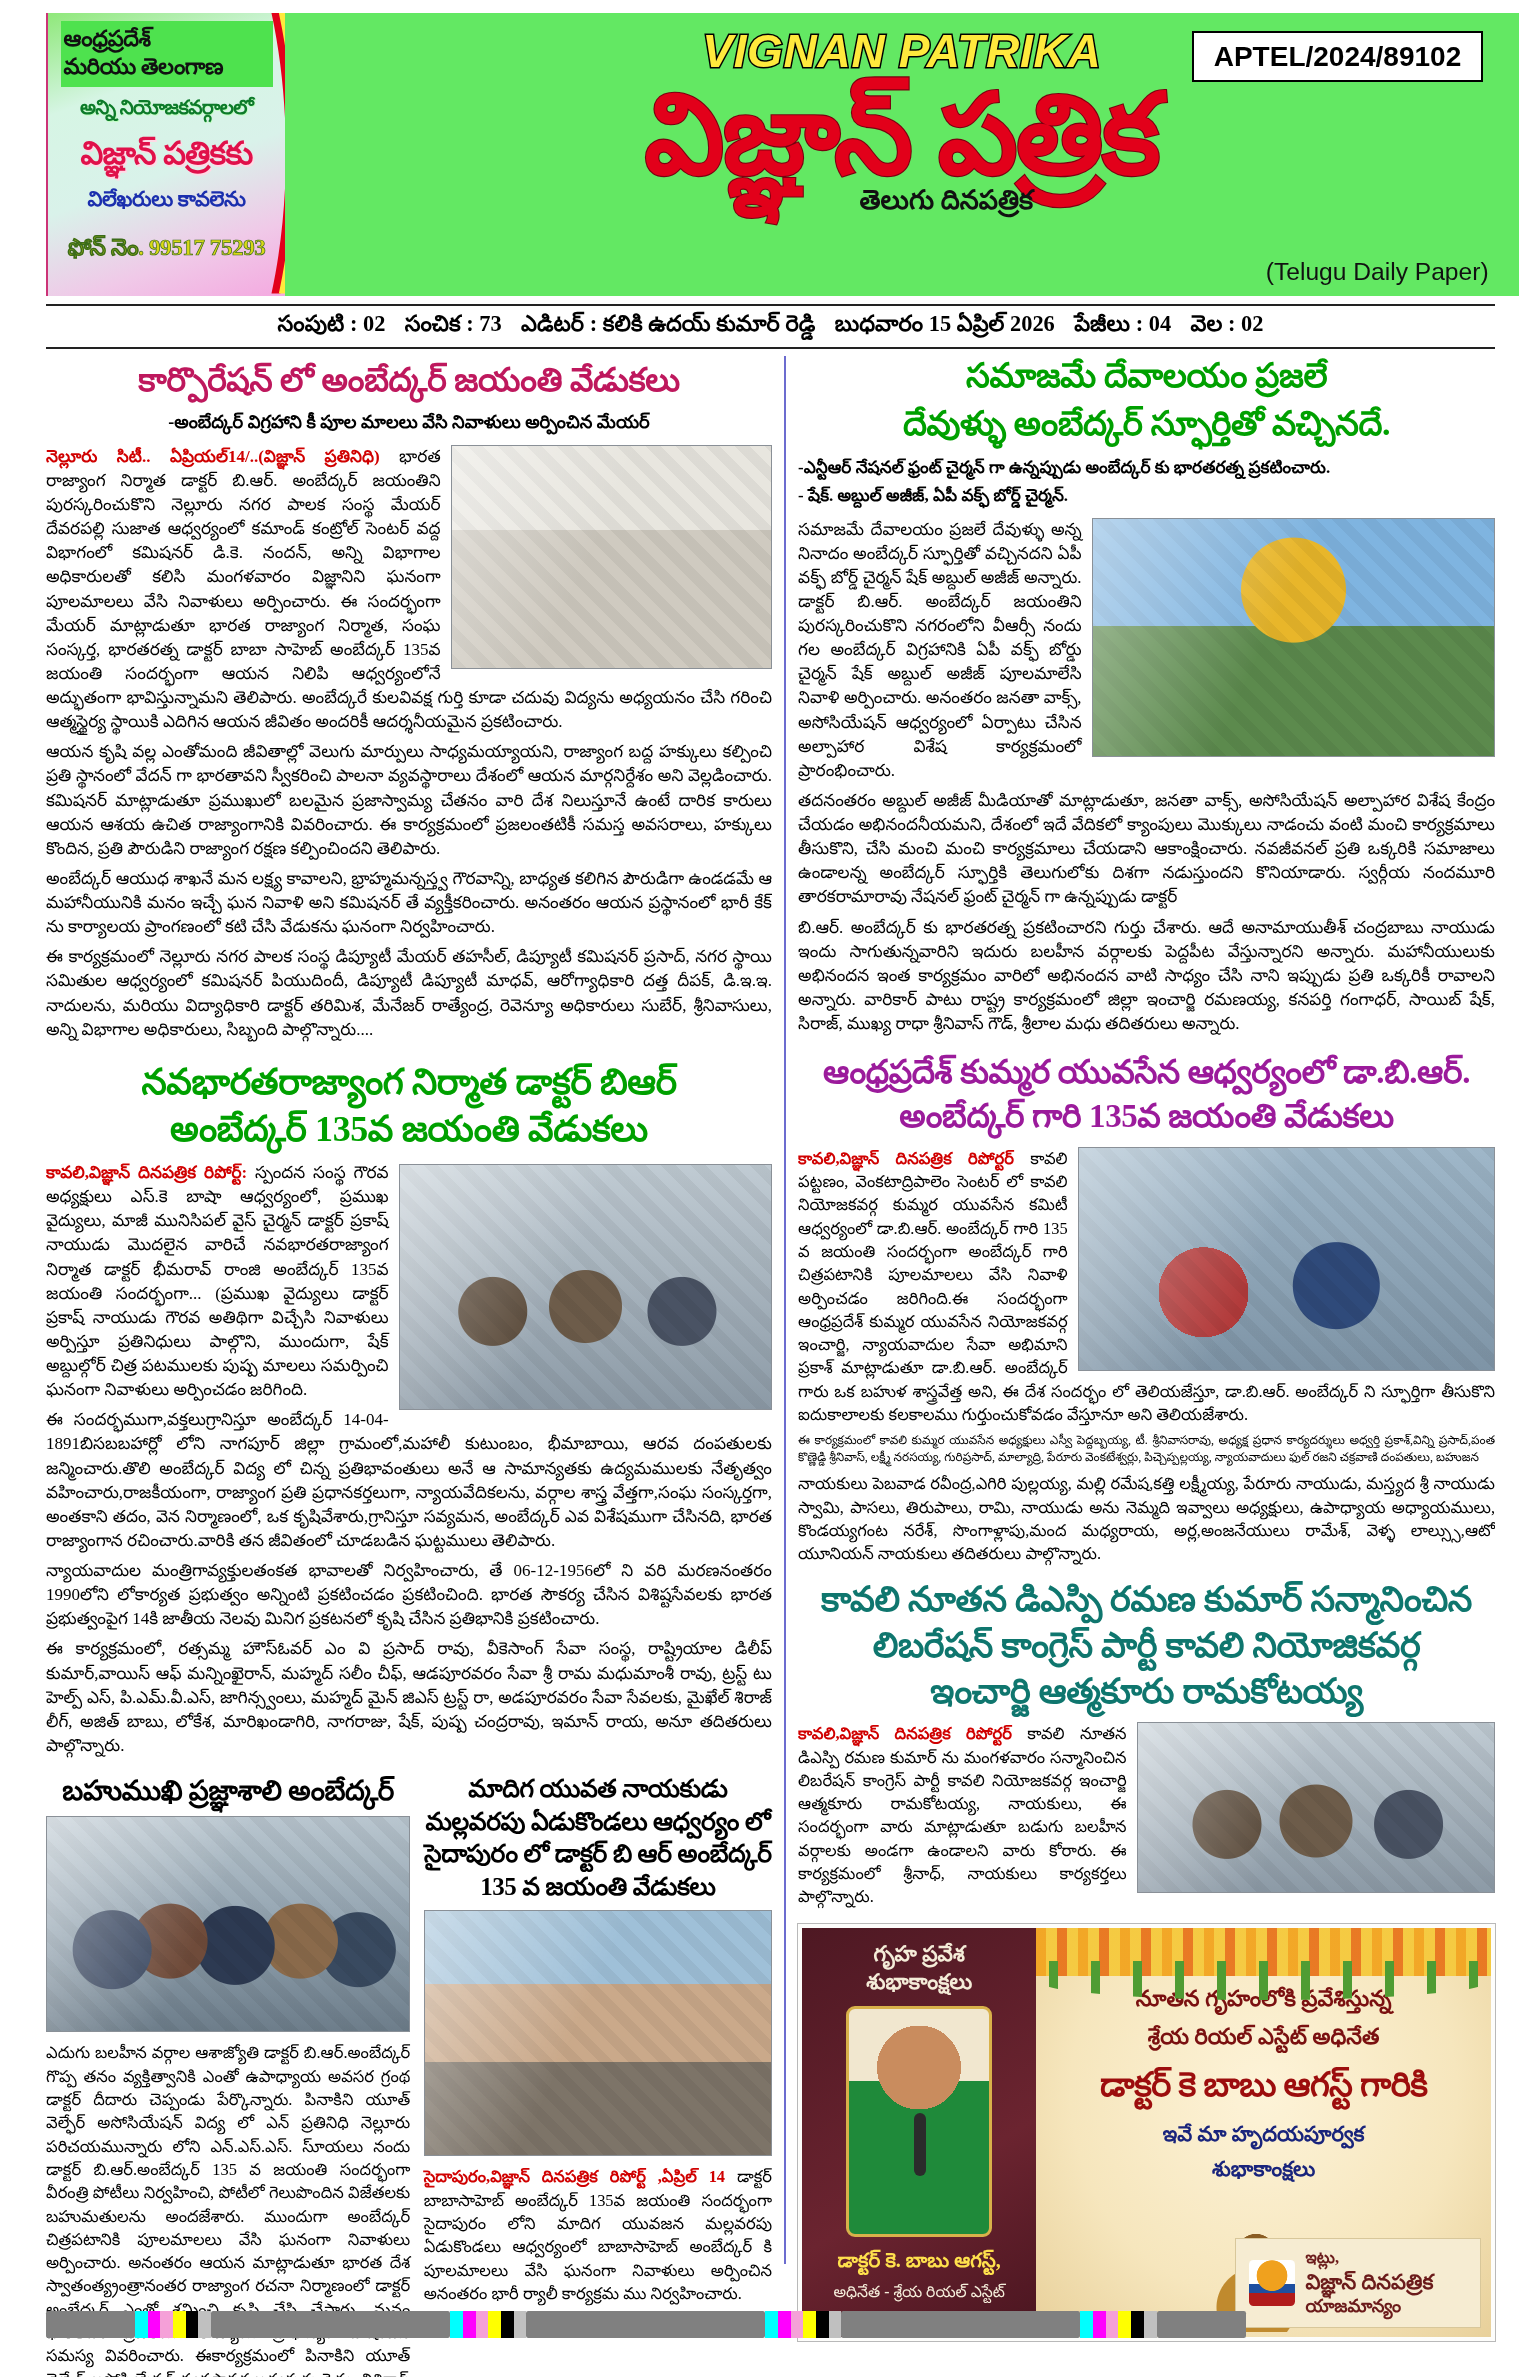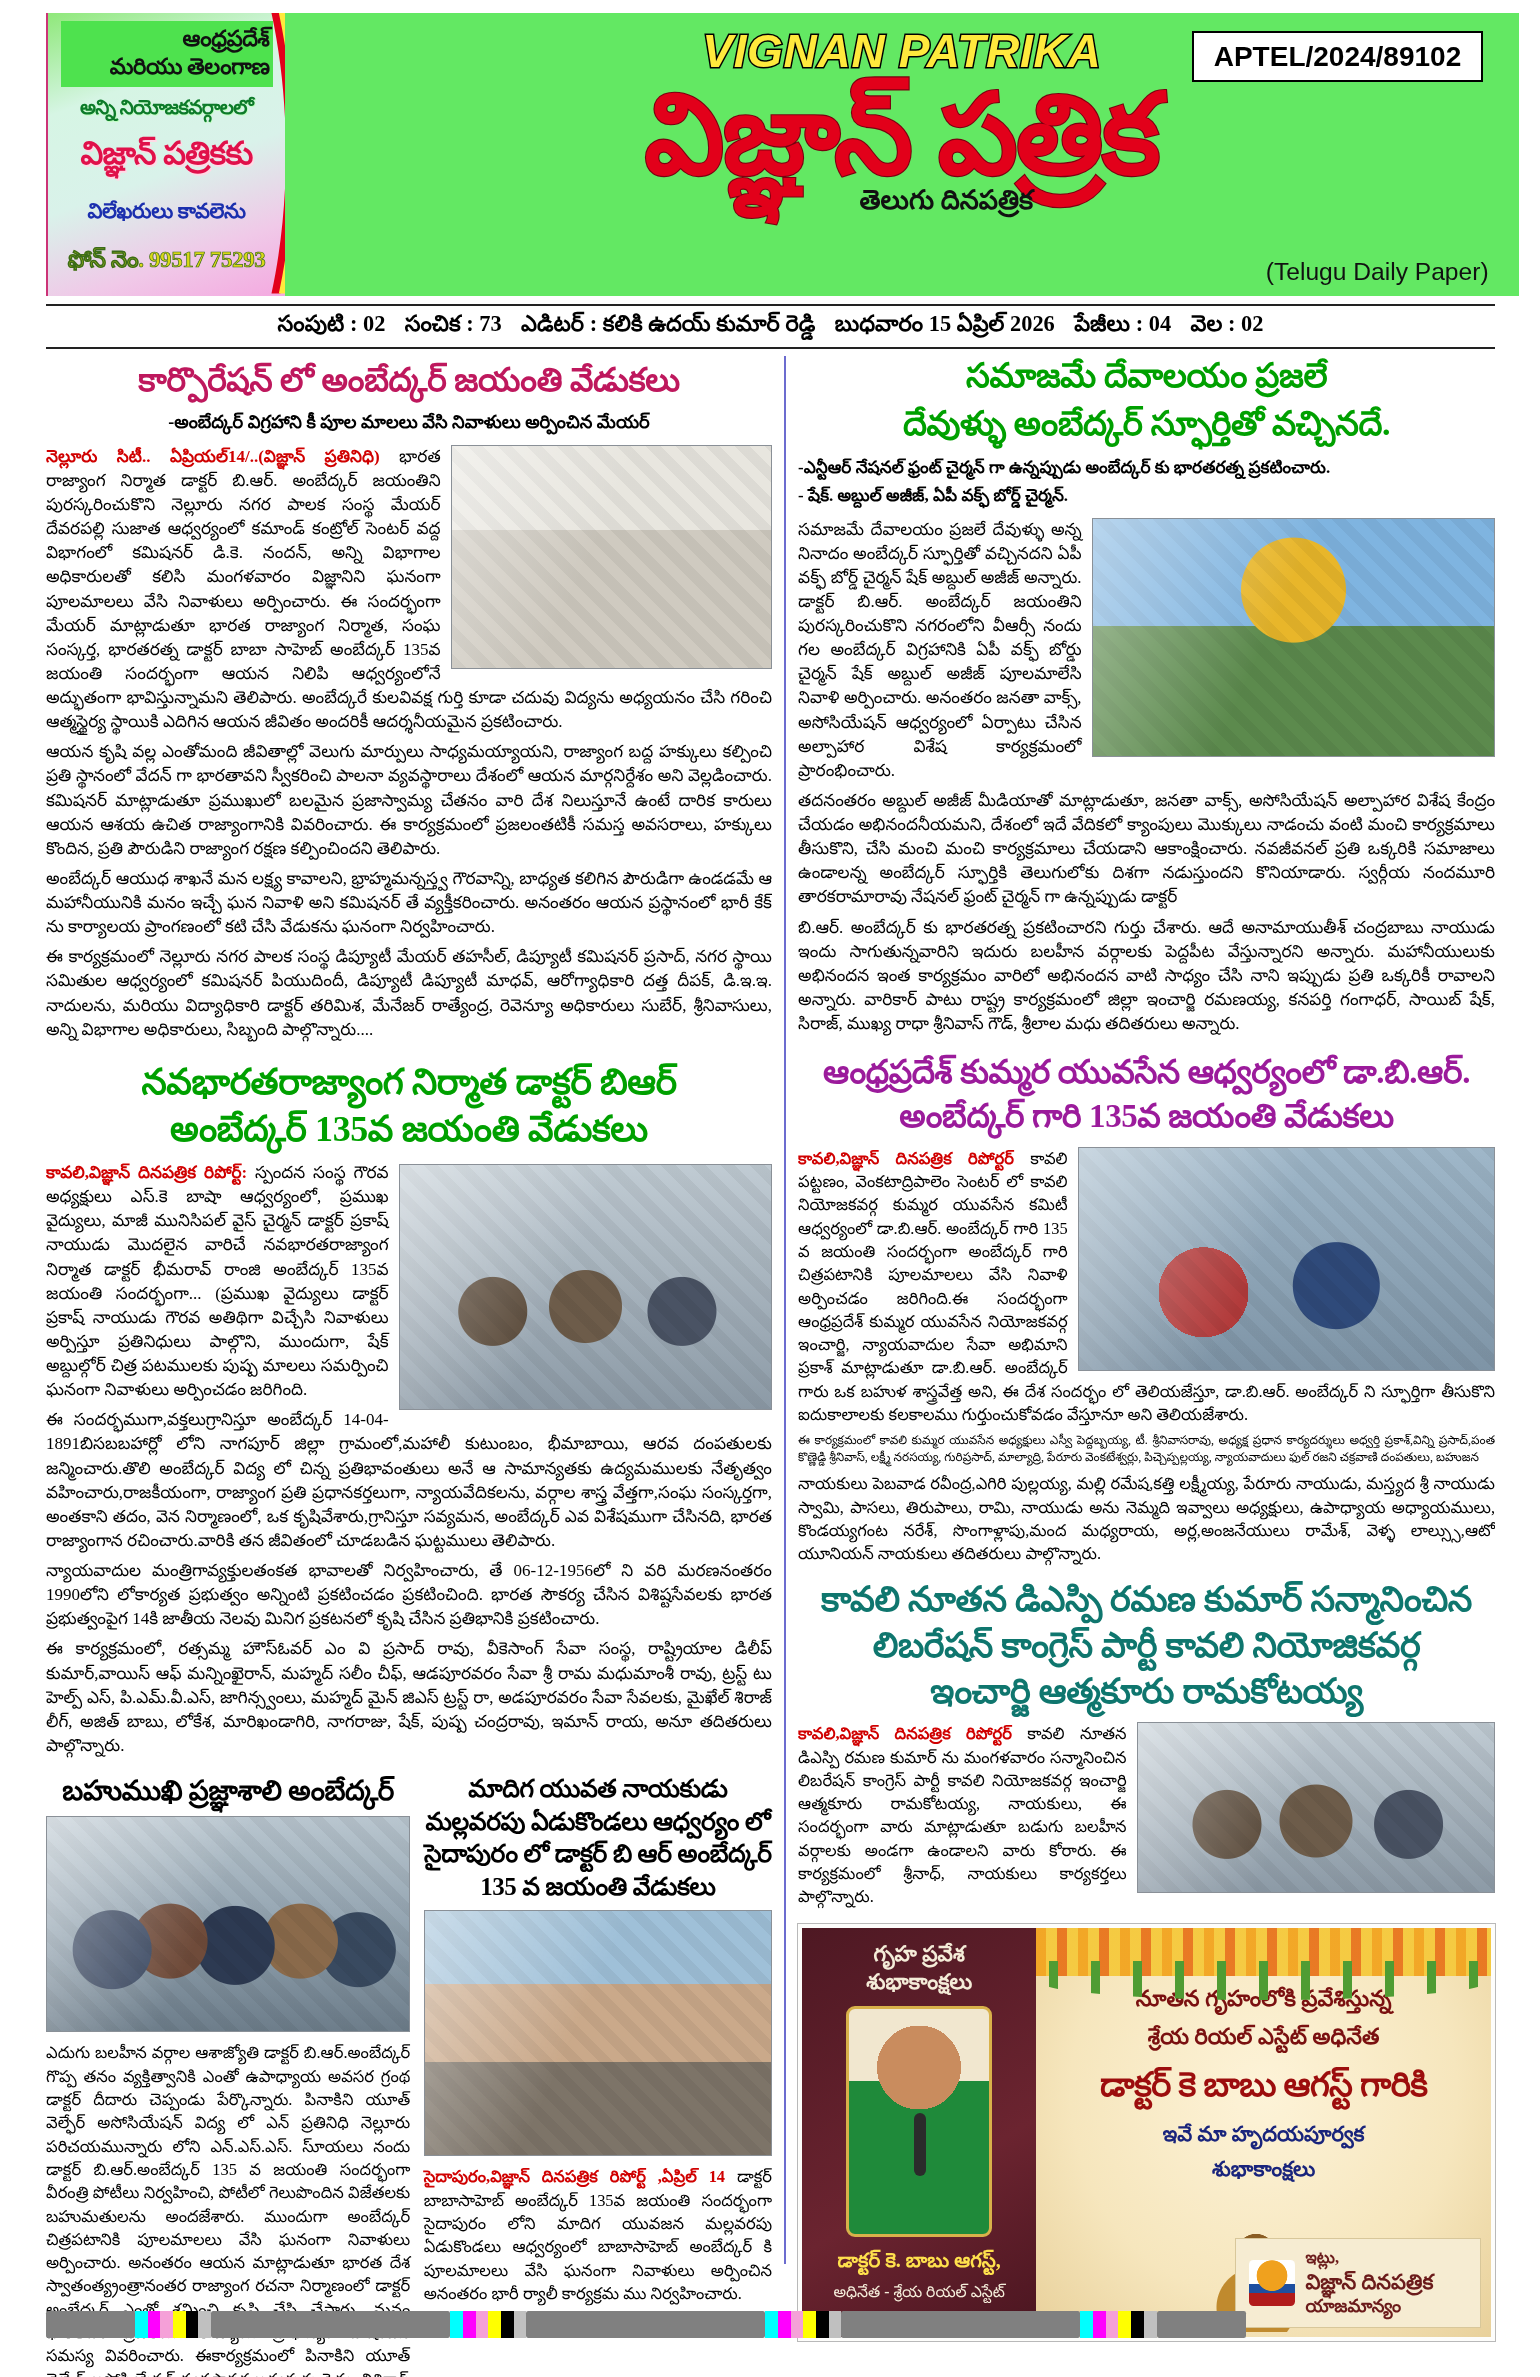--- a/index.html
+++ b/index.html
@@ -34,21 +34,21 @@
     padding: 7.5px 4.5px 4.5px 4.5px;
     display: flex;
     flex-direction: column;
     align-items: center;
     overflow: hidden;
   }
   .mh-greenbox {
     background: #4ee24e;
     width: 212px;
     padding: 4.5px 3px 6px 3px;
-    text-align: right;
+    text-align: left;
     line-height: 1.25;
   }
   .mh-greenbox div {
     font-family: "Liberation Serif", serif;
     font-size: 22.4px;
     font-weight: bold;
     color: #111;
     letter-spacing: -0.4px;
   }
   .mh-l2 {
@@ -65,21 +65,21 @@
     margin-top: 10.4px;
     font-family: "Liberation Serif", serif;
     font-size: 32px;
     font-weight: bold;
     color: #e0114a;
     text-shadow: 1.5px 1.5px 0 #ffd9e5;
     letter-spacing: -0.7px;
     white-space: nowrap;
   }
   .mh-l4 {
-    margin-top: 20px;
+    margin-top: 8px;
     font-family: "Liberation Serif", serif;
     font-size: 21px;
     font-weight: bold;
     color: #1b2fae;
     letter-spacing: -0.4px;
     white-space: nowrap;
   }
   .mh-l5 {
     margin-top: 19.4px;
     font-family: "Liberation Serif", serif;

